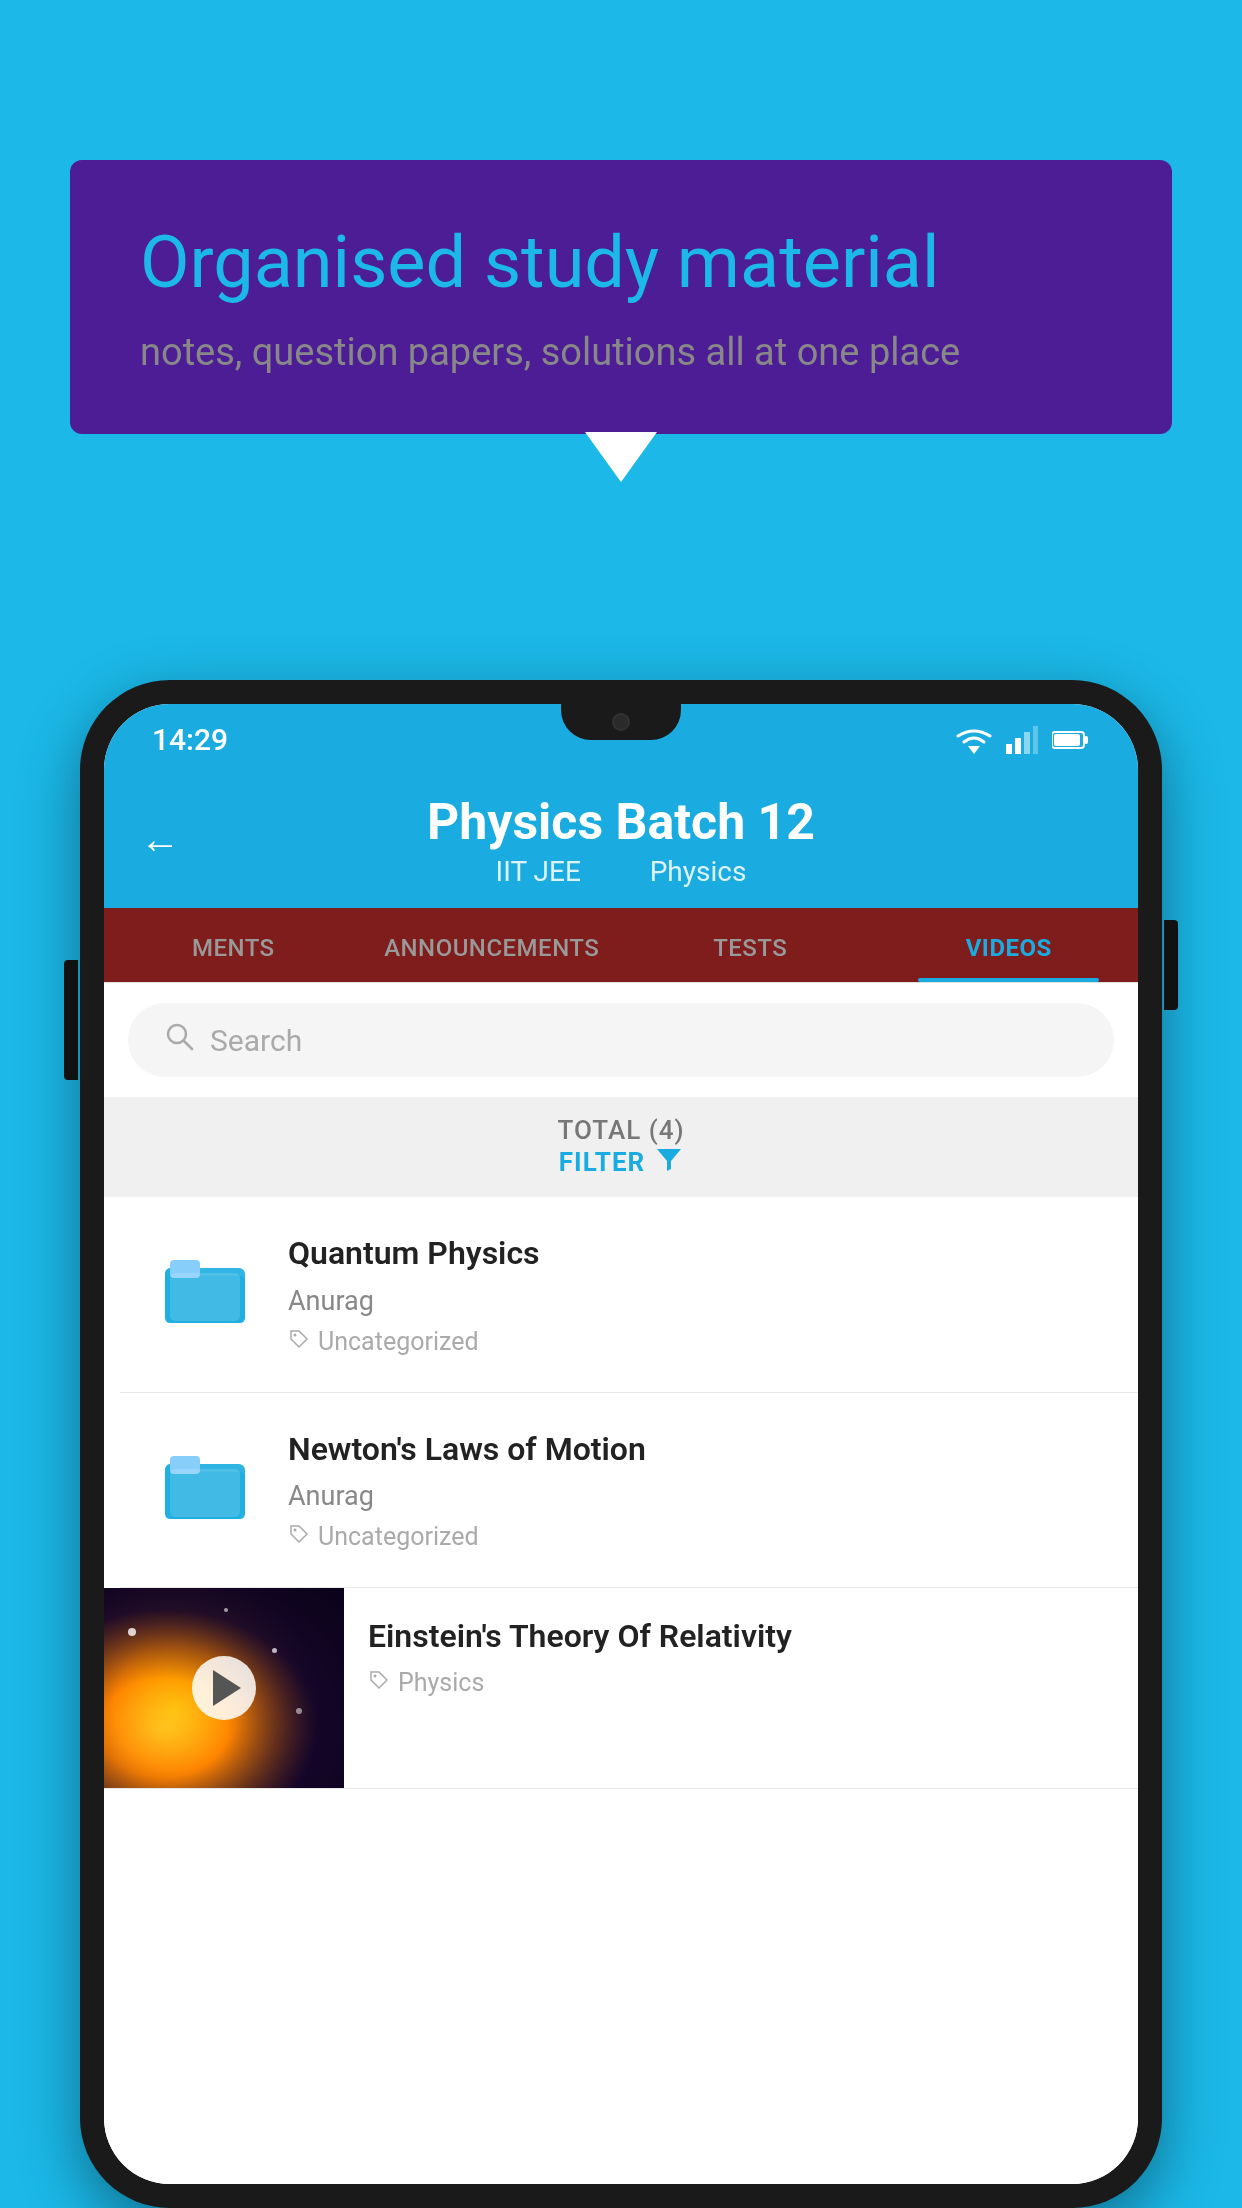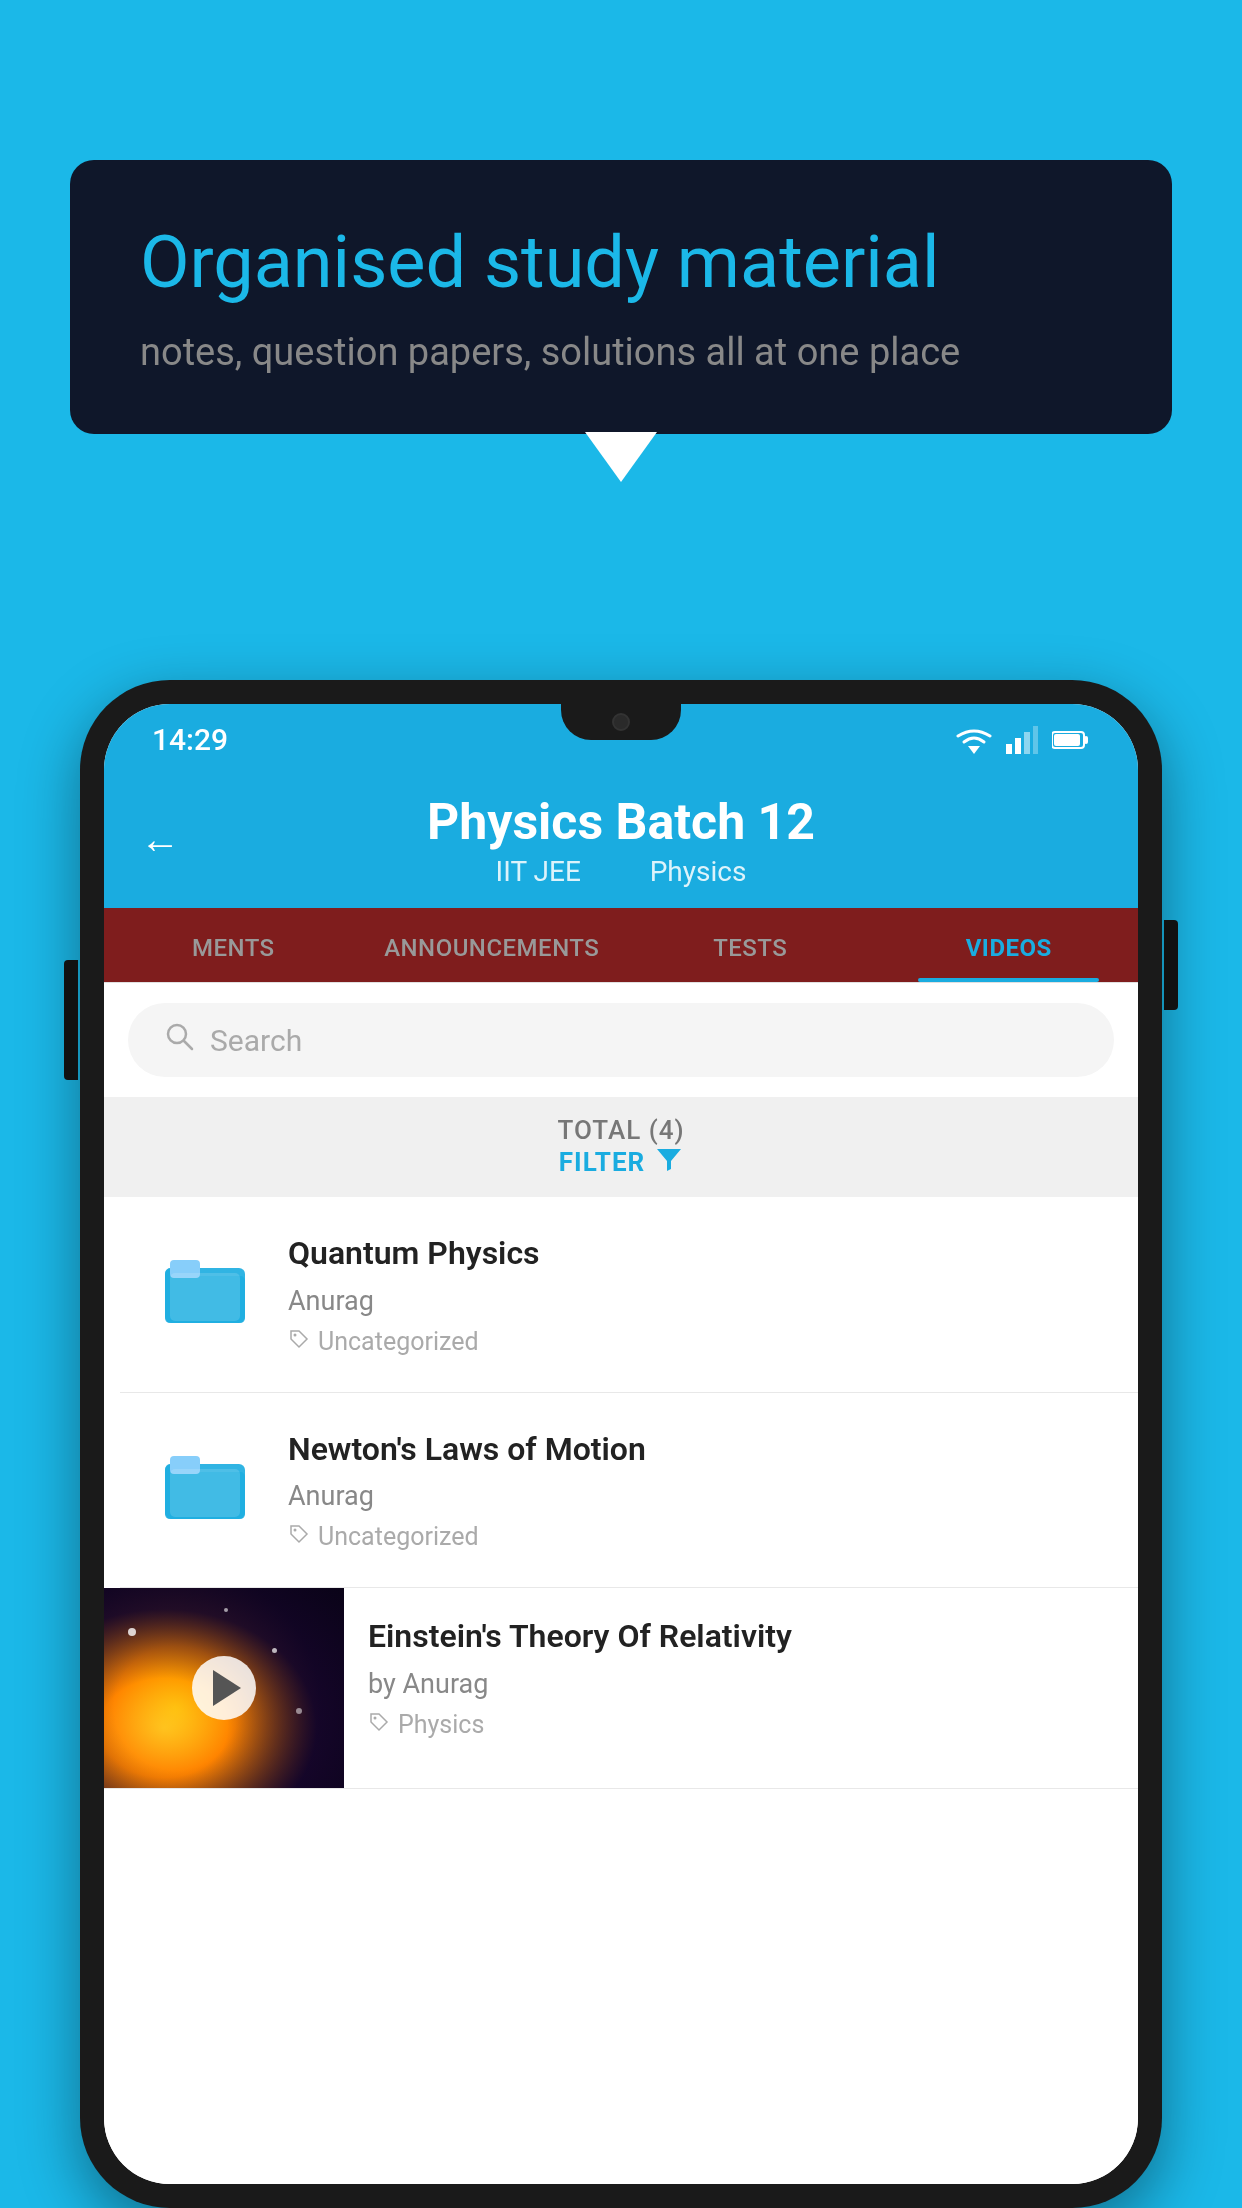--- a/index.html
+++ b/index.html
@@ -13,22 +13,22 @@
     }
 
     
     .speech-bubble-container {
       position: absolute;
       top: 160px;
       left: 70px;
       right: 70px;
     }
     .speech-bubble {
-      background: #0f172a;
-      border-radius: 24px;
+      background: #4c1d95;
+      border-radius: 12px;
       padding: 60px 70px;
       position: relative;
     }
     .speech-bubble::after {
       content: '';
       position: absolute;
       bottom: -48px;
       left: 50%;
       transform: translateX(-50%);
       width: 0;
@@ -498,21 +498,20 @@
               <div style="position:absolute;top:30%;left:70%;width:5px;height:5px;background:white;border-radius:50%;opacity:0.7;"></div>
               <div style="position:absolute;top:10%;left:50%;width:4px;height:4px;background:white;border-radius:50%;opacity:0.6;"></div>
               <div style="position:absolute;top:60%;left:80%;width:6px;height:6px;background:white;border-radius:50%;opacity:0.5;"></div>
               <div class="play-btn" style="position:relative;z-index:2;">
                 <div class="play-triangle"></div>
               </div>
             </div>
           </div>
           <div class="thumb-info">
             <div class="video-title">Einstein's Theory Of Relativity</div>
-            <div class="video-author">by Anurag</div>
             <div class="video-tag">
               <span>
                 <svg width="22" height="22" viewBox="0 0 22 22" fill="none">
                   <path d="M3 3 L11 3 L19 11 L11 19 L3 11 Z" stroke="#aaa" stroke-width="1.5" fill="none"></path>
                   <circle cx="7" cy="7" r="1.5" fill="#aaa"></circle>
                 </svg>
               </span>
               <span>Physics</span>
             </div>
           </div>

